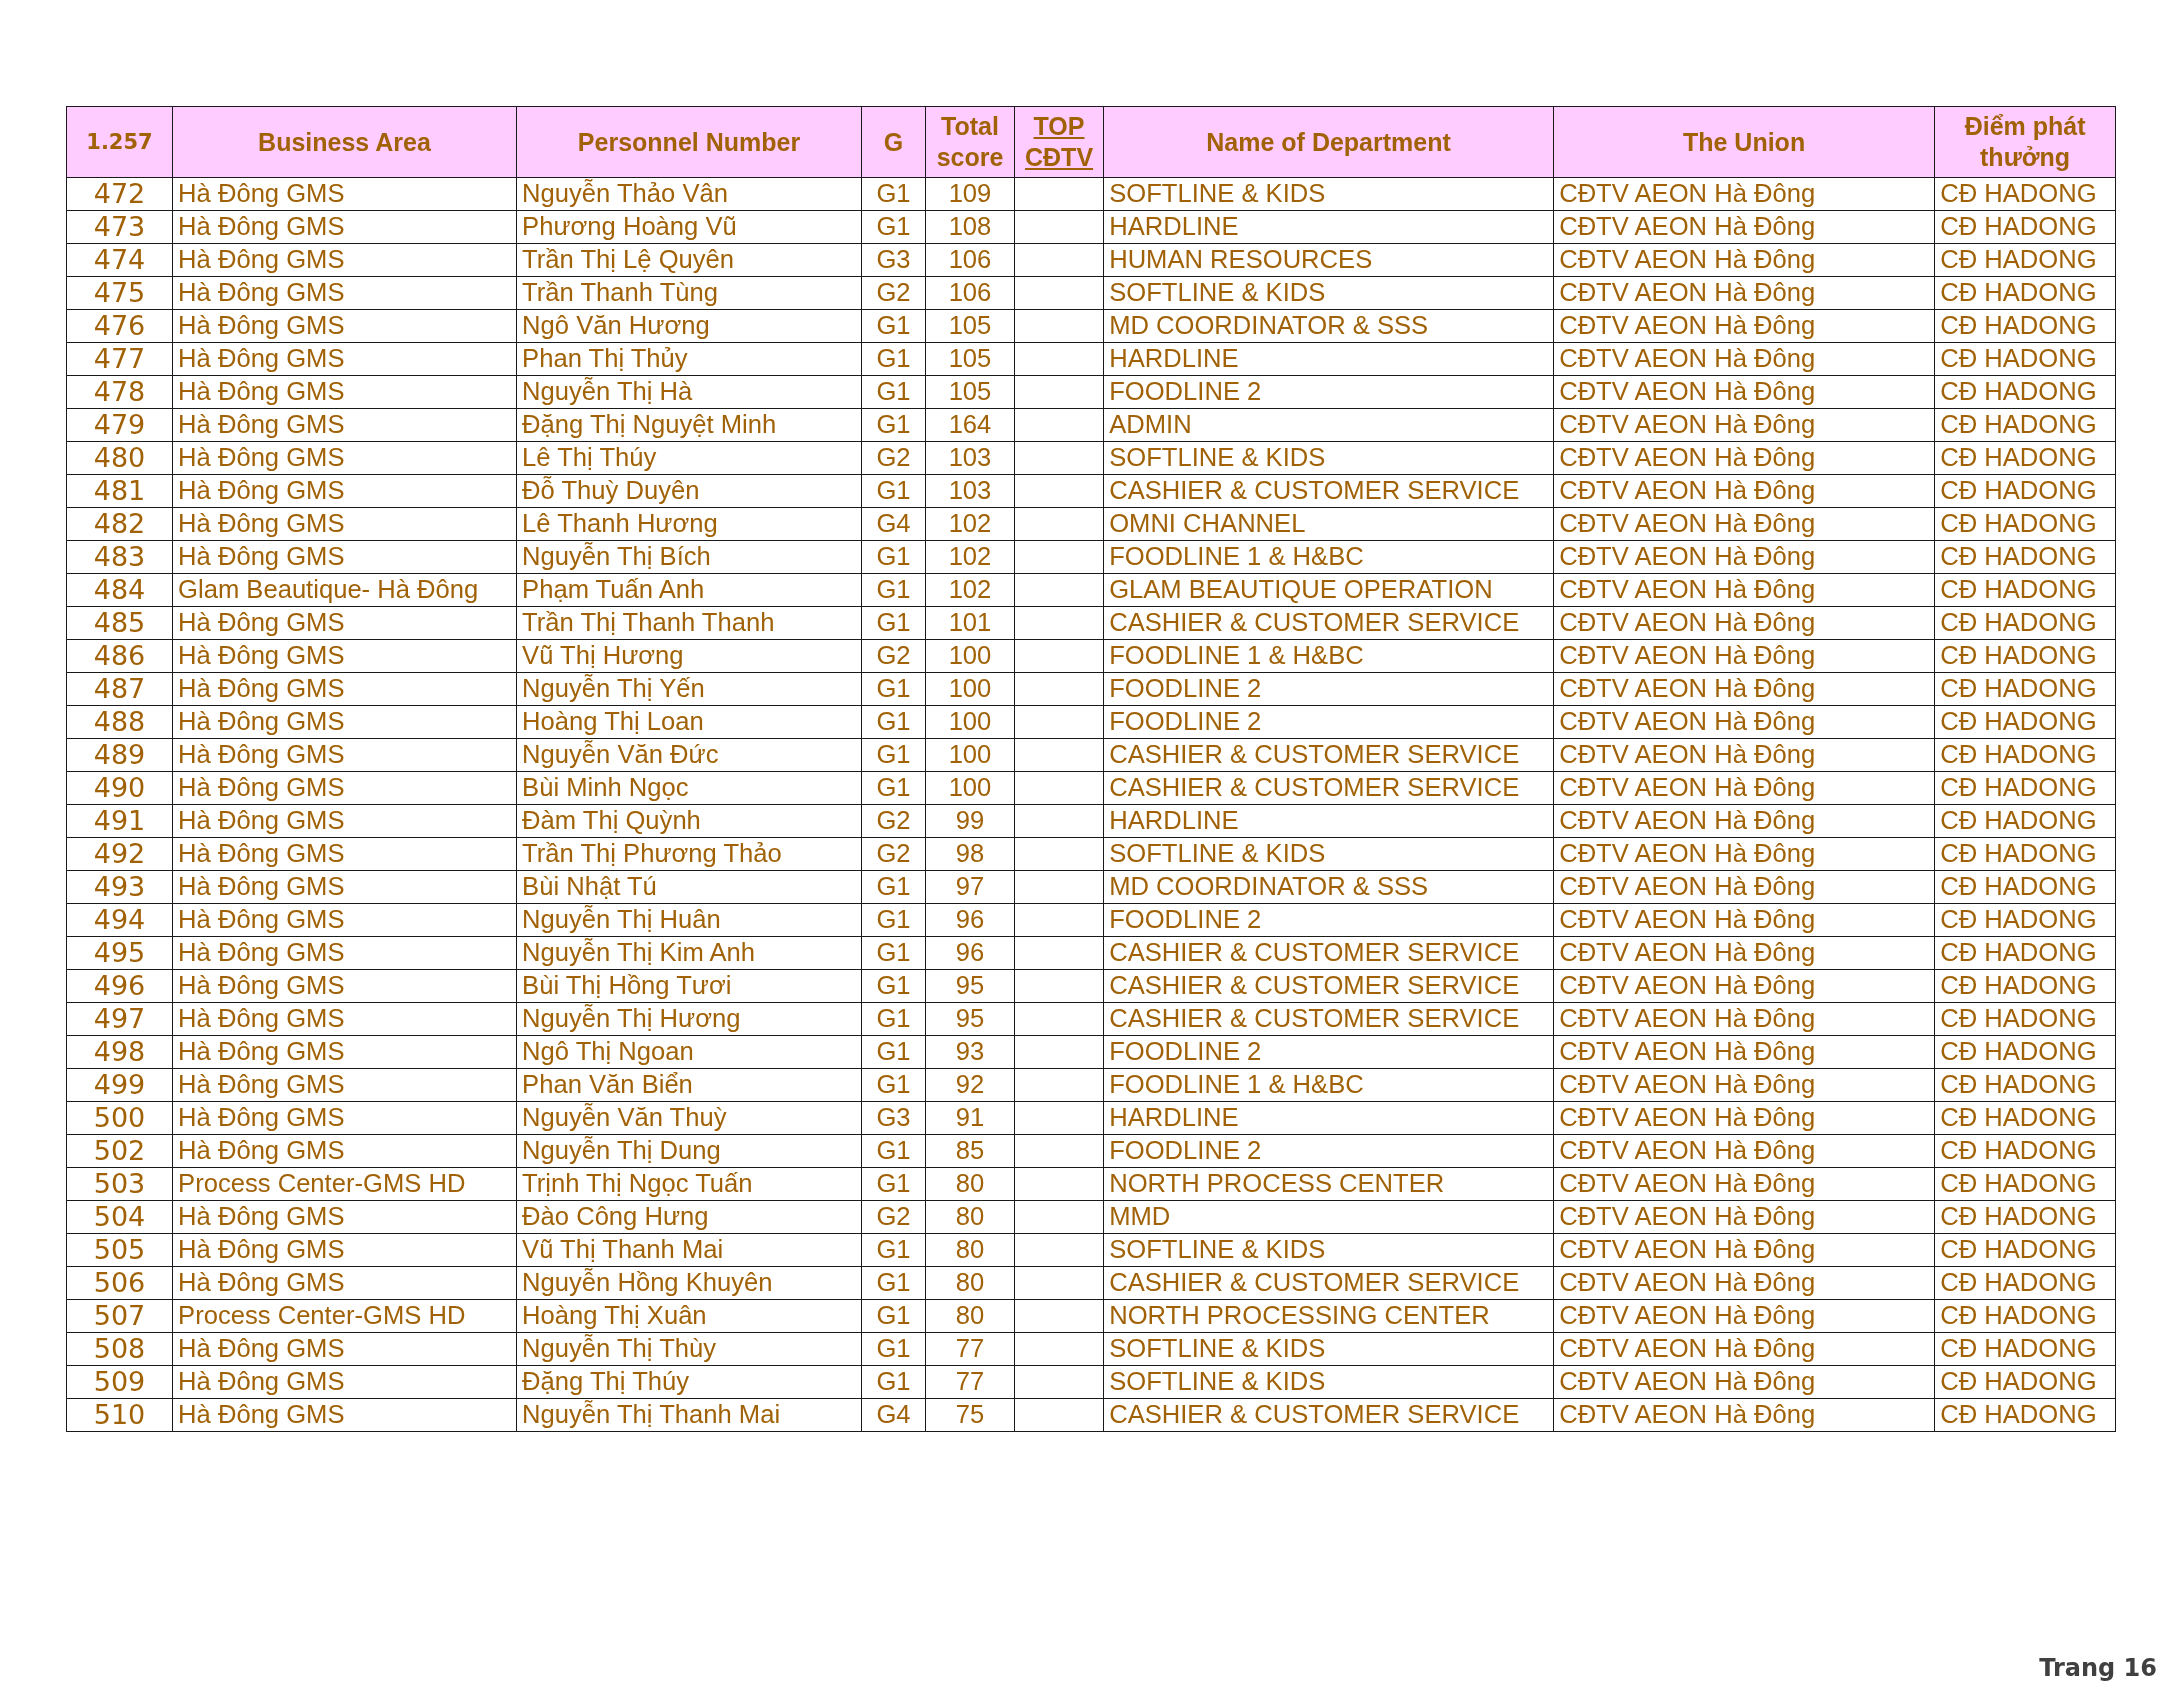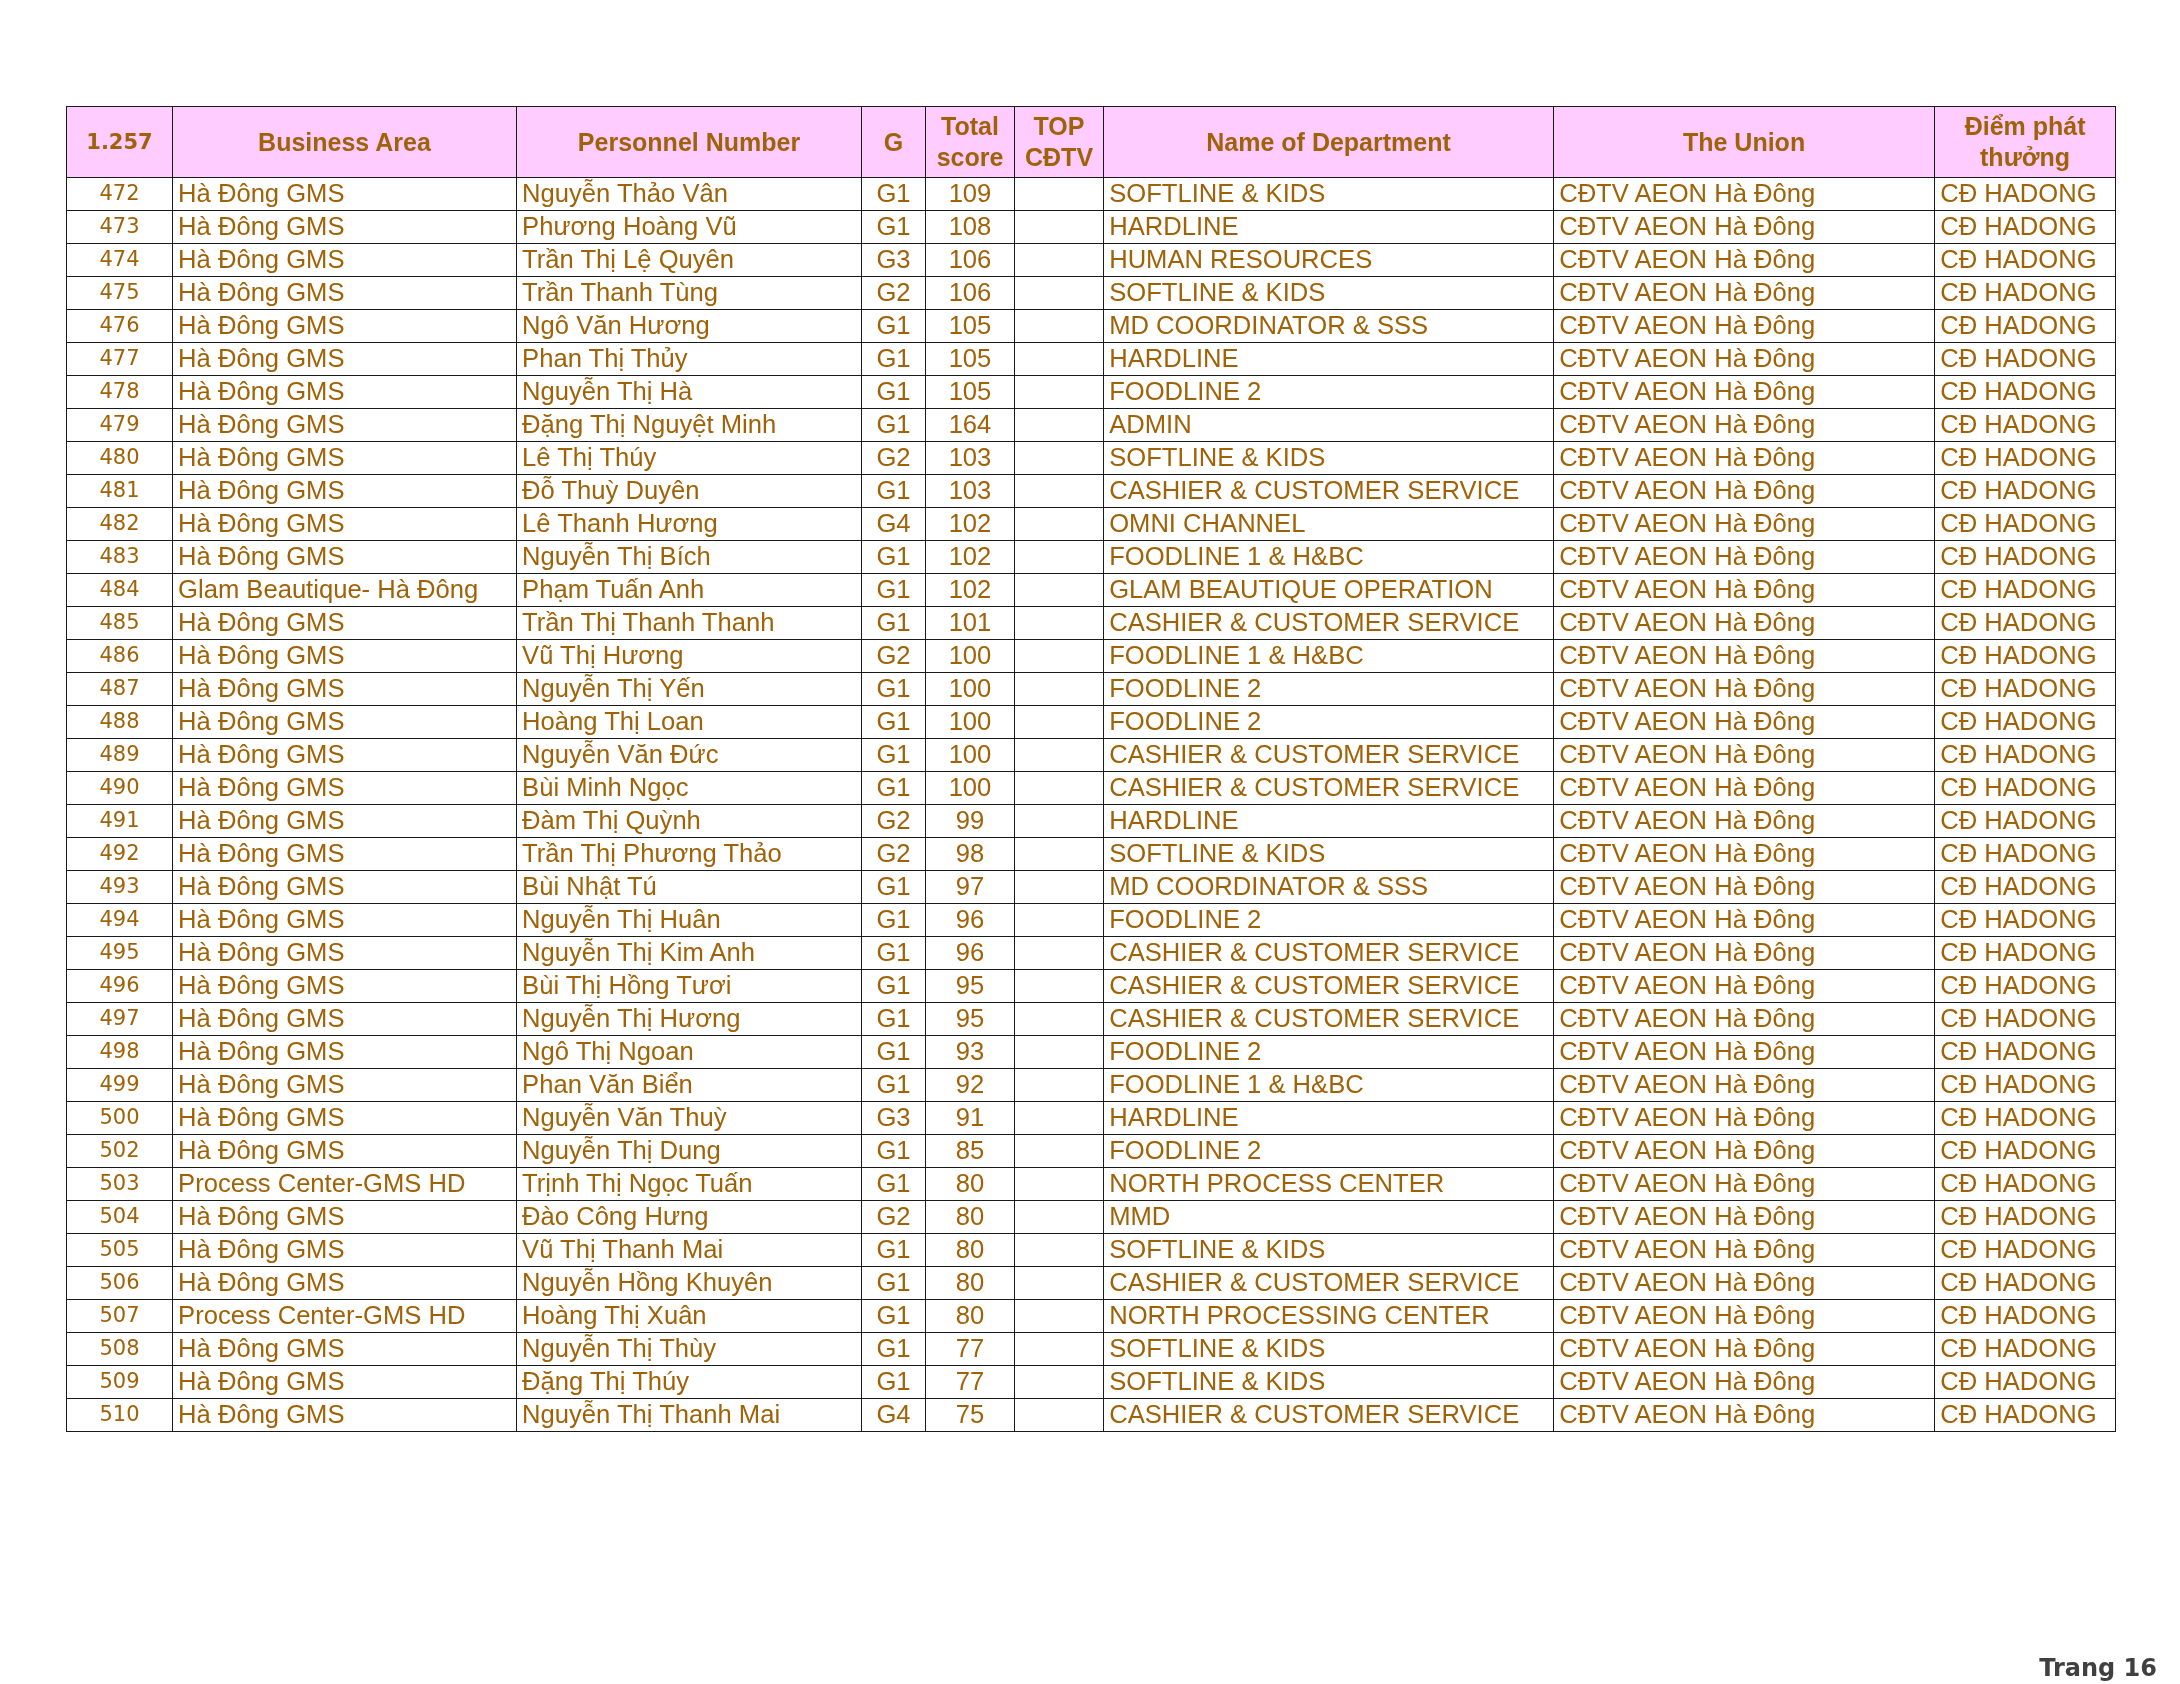--- a/index.html
+++ b/index.html
@@ -11,21 +11,21 @@
   }
   .sheet th, .sheet td {
     border:1.7px solid #1a1a1a; padding:0 5.1px; white-space:nowrap; overflow:hidden;
   }
   .sheet th {
     background:#ffccff; font-weight:bold; font-size:25px; height:70px; line-height:31px;
     text-align:center;
   }
   .sheet th.idx { font-family:"DejaVu Sans", sans-serif; font-size:21px; }
   .sheet td { font-size:25.6px; height:32px; line-height:31.5px; }
-  .sheet td.idx { text-align:center; font-family:"DejaVu Sans", sans-serif; font-size:21px; }
+  .sheet td.idx { text-align:center; font-family:"DejaVu Sans", sans-serif; font-size:27px; }
   .sheet td.c { text-align:center; }
   .footer {
     position:absolute; right:24px; top:1654px;
     font-family:"DejaVu Sans", sans-serif; font-size:24px; color:#404040;font-weight:bold;
   }
 </style>
 </head>
 <body>
 
 <table class="sheet">
@@ -40,21 +40,21 @@
       <col style="width:381px">
       <col style="width:181px">
   </colgroup>
   <thead>
     <tr>
       <th class="idx">1.257</th>
       <th>Business Area</th>
       <th>Personnel Number</th>
       <th>G</th>
       <th style="white-space:normal;padding:0 1.7px;"><span>Total score</span></th>
-      <th style="white-space:normal;padding:0 10px;"><span>TOP CĐTV</span></th>
+      <th style="white-space:normal;padding:0 10px;text-decoration:underline;"><span>TOP CĐTV</span></th>
       <th>Name of Department</th>
       <th>The Union</th>
       <th style="white-space:normal;margin-top:40px;"><span>Điểm phát thưởng</span></th>
     </tr>
   </thead>
   <tbody id="table-body">
       <tr>
         <td class="idx">472</td>
         <td>Hà Đông GMS</td>
         <td>Nguyễn Thảo Vân</td>

